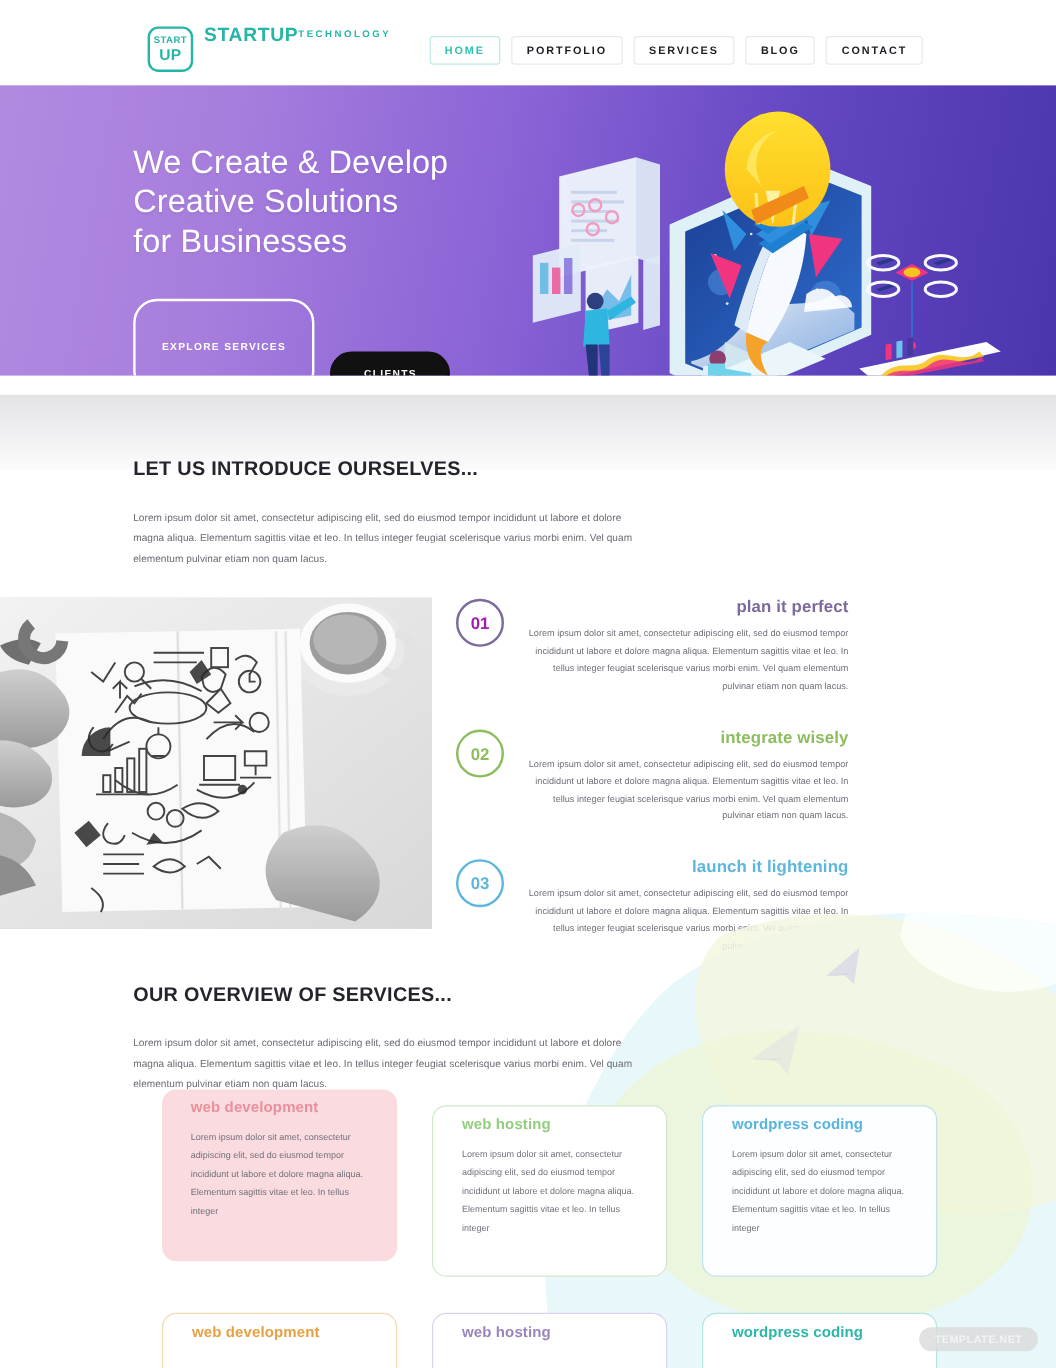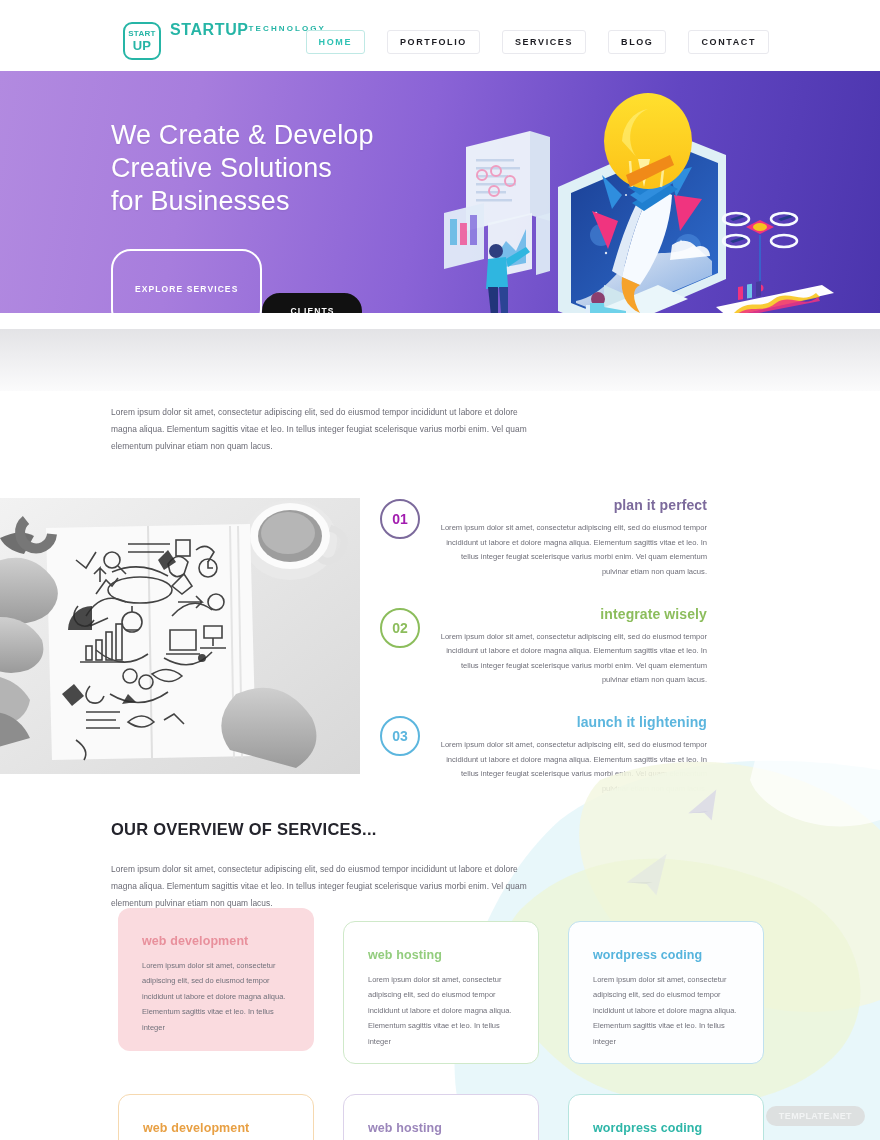--- a/index.html
+++ b/index.html
@@ -23,40 +23,40 @@
     width:38px; height:38px; border:2px solid #26b5a6; border-radius:9px;
     display:flex; flex-direction:column; align-items:center; justify-content:center;
     line-height:1;
   }
   .logo-mark .l1 { font-size:8px; font-weight:bold; color:#26b5a6; letter-spacing:.3px; }
   .logo-mark .l2 { font-size:13px; font-weight:bold; color:#26b5a6; letter-spacing:.3px; margin-top:1px;}
   .logo-text { display:flex; line-height:1; }
   .logo-text .t1 { font-size:16px; font-weight:bold; color:#26b5a6; letter-spacing:.6px; }
   .logo-text .t2 { font-size:8px; font-weight:bold; color:#26b5a6; letter-spacing:2.1px; margin-top:3px; }
 
-  .nav { position:absolute; right:111px; top:30px; display:flex; gap:22px; }
+  .nav { position:absolute; right:111px; top:30px; display:flex; gap:9px; }
   .nav-item {
     font-size:9px; font-weight:bold; letter-spacing:1.6px; color:#1c1c22;
     padding:6px 12px; border:1px solid #e9e9ee; border-radius:3px; background:#fff;
     cursor:pointer; white-space:nowrap;
   }
   .nav-item.active { color:#2fc2b4; border-color:#bfe9e5; }
 
   
   .hero {
     position:absolute; top:71px; left:0; width:880px; height:242px;
     background:linear-gradient(100deg,#b28ae0 0%,#a77ddd 22%,#8a63d6 48%,#6246c2 74%,#4b35ad 100%);
     overflow:hidden;
   }
   .hero-text { position:absolute; left:111px; top:48px; }
   .hero-h1 {
     font-size:27px; color:#fff; font-weight:400; line-height:1.22; letter-spacing:.1px;
     text-shadow:0 1px 2px rgba(0,0,0,.08);
   }
-  .hero-btns { display:flex; margin-top:31px; }
+  .hero-btns { display:flex; gap:13px; margin-top:31px; }
   .btn-outline {
     border:2px solid #ffffff; color:#fff; background:transparent; border-radius:20px;
     font-size:8.5px; font-weight:bold; letter-spacing:1.1px; padding:11px 22px; cursor:pointer;
   }
   .btn-dark {
     border:2px solid #111; color:#fff; background:#111; border-radius:20px;
     font-size:8.5px; font-weight:bold; letter-spacing:1.1px; padding:11px 26px; cursor:pointer;margin-top:44px;
   }
   .hero-illo { position:absolute; right:-6px; top:-8px; width:460px; height:330px; }
 
@@ -90,21 +90,21 @@
   .step-body { padding-top:2px;text-align:right; }
   .step-title { font-size:14px; font-weight:bold; letter-spacing:.1px; }
   .step-copy { font-size:7.6px; color:#6f6f79; line-height:1.93; margin-top:8px; width:268px; }
 
   
   .blobs { position:absolute; top:700px; left:0; width:880px; height:440px; overflow:hidden; }
   .svc { position:absolute; top:820px; left:111px; width:420px; }
 
   .cards { position:absolute; top:908px; left:0; width:880px; height:232px; }
   .card {
-    position:absolute; border-radius:12px; padding:26px 24px 22px 24px;
+    position:absolute; border-radius:12px; padding:8px 24px 22px 24px;margin-left:17px;
   }
   .card-title { font-size:12.5px; font-weight:bold; letter-spacing:.1px; }
   .card-copy { font-size:7.5px; color:#71717b; line-height:2.05; margin-top:10px; }
 
   .card.c1 { left:118px; top:0px;   width:196px; height:143px; background:#fadbdf; }
   .card.c2 { left:343px; top:13px;  width:196px; height:143px; background:#fff; border:1px solid #cfe9c9; }
   .card.c3 { left:568px; top:13px;  width:196px; height:143px; background:#fdfeff; border:1px solid #bfe1ef; }
 
   .card.c4 { left:118px; top:186px; width:196px; height:143px; background:#fff; border:1px solid #f6d9b0; }
   .card.c5 { left:343px; top:186px; width:196px; height:143px; background:#fff; border:1px solid #dcd2ea; }
@@ -307,20 +307,21 @@
       <div class="hero-btns">
         <button class="btn-outline">EXPLORE SERVICES</button>
         <button class="btn-dark">CLIENTS</button>
       </div>
     </div>
   </section>
 
   <div class="grey-band"></div>
 
   <section class="intro">
+    <h2 class="sect-title">LET US INTRODUCE OURSELVES...</h2>
     <p class="body-copy">Lorem ipsum dolor sit amet, consectetur adipiscing elit, sed do eiusmod tempor incididunt ut labore et dolore magna aliqua. Elementum sagittis vitae et leo. In tellus integer feugiat scelerisque varius morbi enim. Vel quam elementum pulvinar etiam non quam lacus.</p>
   </section>
 
   <div class="photo">
     <svg width="360" height="276" viewBox="0 0 360 276" xmlns="http://www.w3.org/2000/svg">
       <defs>
         <linearGradient id="deskg" x1="0" y1="0" x2="1" y2="1">
           <stop offset="0%" stop-color="#f2f2f2"></stop>
             <stop offset="100%" stop-color="#d8d8d8"></stop>
         </linearGradient>

